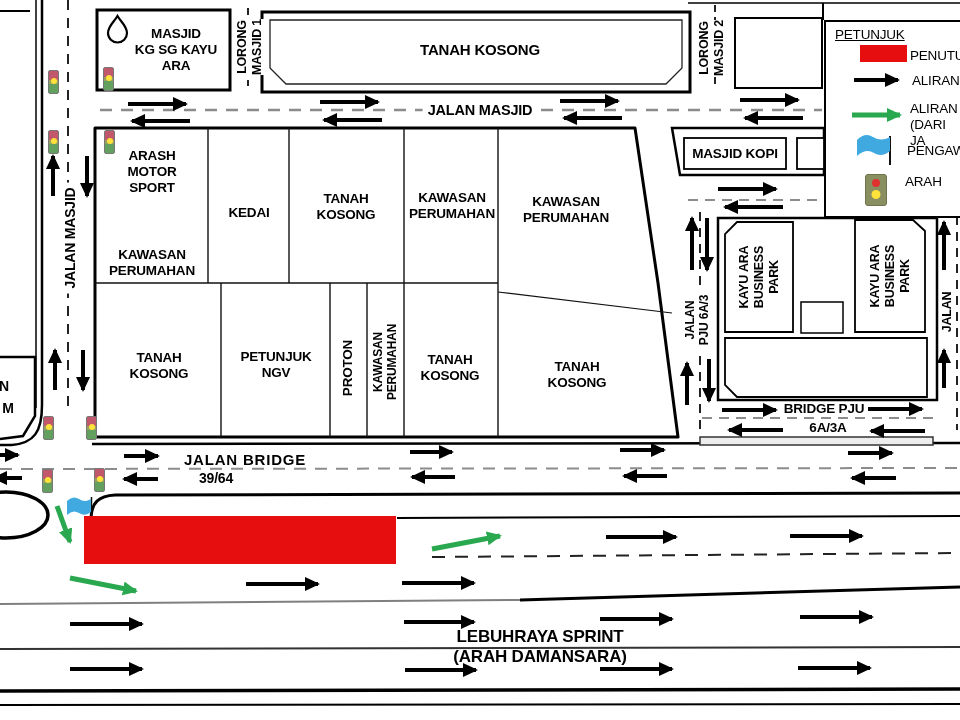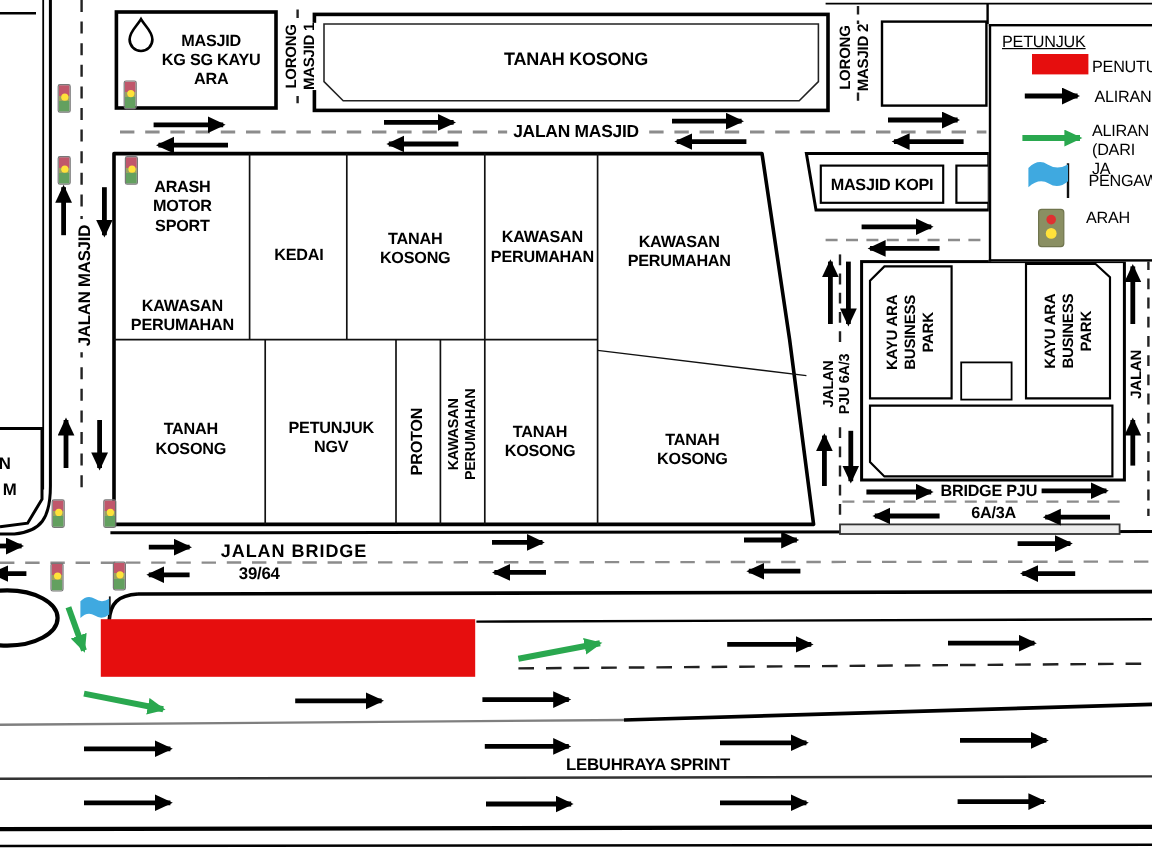--- a/index.html
+++ b/index.html
@@ -4,21 +4,21 @@
 <style>
   html,body{margin:0;padding:0;background:#fff;}
   .canvas{position:relative;width:960px;height:720px;overflow:hidden;background:#fff;
           font-family:"Liberation Sans",sans-serif;}
   svg{position:absolute;left:0;top:0;}
   .lbl{position:absolute;font-weight:bold;font-size:13.5px;color:#000;text-align:center;
        white-space:pre-line;line-height:1.18;letter-spacing:-0.2px;
        transform:translate(-50%,-50%);z-index:3;}
   .rot{transform:translate(-50%,-50%) rotate(-90deg);}
   .bgw{background:#fff;padding:0 5px;}.fs12{font-size:12px}.fs125{font-size:12.5px}
-  .fs14{font-size:14px}.fs145{font-size:14.5px}.fs15{font-size:15px}.fs155{font-size:14px}
+  .fs14{font-size:14px}.fs145{font-size:14.5px}.fs15{font-size:15px}.fs155{font-size:17px}
   .ls1{letter-spacing:.8px}
   .redbox{position:absolute;left:84px;top:516px;width:312px;height:48px;
           background:var(--closure-red,#e60e0e);z-index:2;}
   .tl{position:absolute;width:9px;height:22px;border:1px solid #777;border-radius:2px;z-index:4;
       background:linear-gradient(180deg,#c0576b 0,#c0576b 40%,#9aa15f 40%,#9aa15f 60%,#63a05f 60%,#63a05f 100%);}
   .tl::after{content:"";position:absolute;left:50%;top:45%;width:6px;height:6px;
       transform:translate(-50%,-50%);border-radius:50%;background:#ffe23a;}
   .legend{position:absolute;left:824px;top:20px;width:136px;height:194px;background:#fff;
       border:2px solid #000;border-right:none;z-index:6;}
   .lg-lbl{position:absolute;font-weight:normal;font-size:13.5px;color:#000;
@@ -224,20 +224,21 @@
 <div class="lbl rot fs125" style="left:712px;top:48px;background:#fff">LORONG
 MASJID 2</div>
 <div class="lbl rot fs12 bgw" style="left:697px;top:320px">JALAN
 PJU 6A/3</div>
 <div class="lbl" style="left:824px;top:409px">BRIDGE PJU</div>
 <div class="lbl" style="left:828px;top:428px">6A/3A</div>
 <div class="lbl rot fs125 bgw" style="left:947px;top:312px">JALAN</div>
 <div class="lbl fs15 ls1" style="left:245px;top:460px">JALAN BRIDGE</div>
 <div class="lbl fs14" style="left:216px;top:478px">39/64</div>
 <div class="lbl fs155" style="left:540px;top:637px">LEBUHRAYA SPRINT</div>
+<div class="lbl fs155" style="left:540px;top:657px">(ARAH DAMANSARA)</div>
 <div class="lbl fs14" style="left:4px;top:386px">N</div>
 <div class="lbl fs14" style="left:8px;top:408px">M</div>
 
 <div class="legend">
   <div class="lg-lbl lg-title" style="left:9px;top:5px">PETUNJUK</div>
   <div class="swatch"></div>
   <div class="lg-lbl" style="left:84px;top:26px">PENUTU</div>
   <svg class="abs" style="left:24px;top:50px" width="60" height="16" viewBox="0 0 60 16">
     <defs>
           <marker id="mb2" markerUnits="userSpaceOnUse" markerWidth="17" markerHeight="15" refX="13" refY="7" orient="auto">

